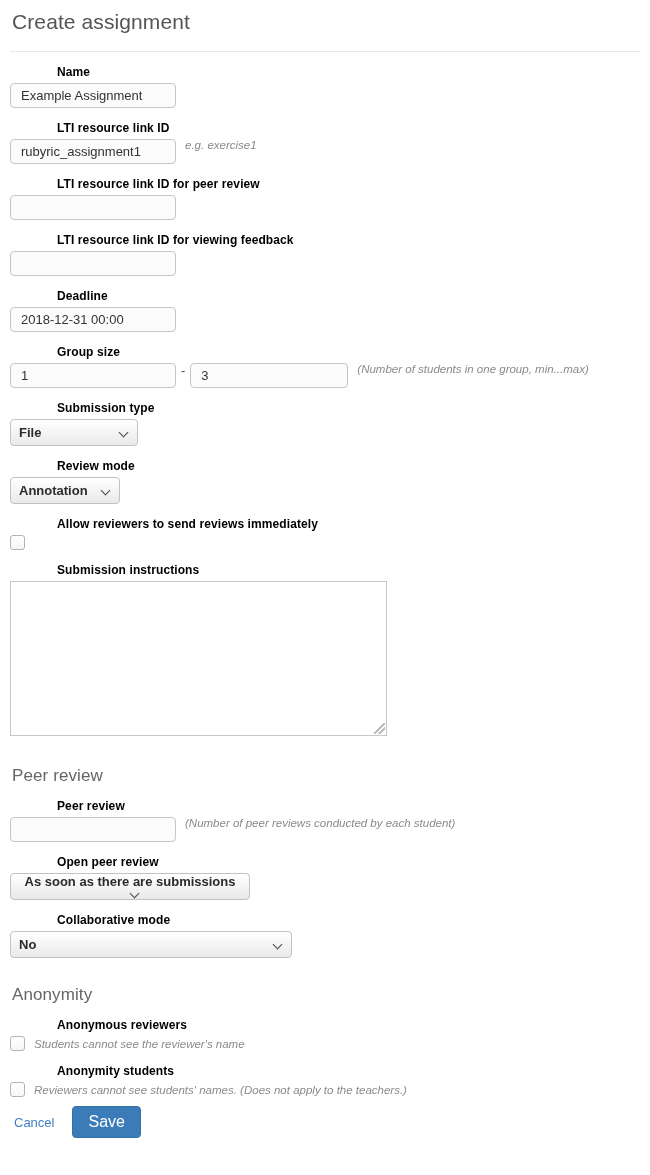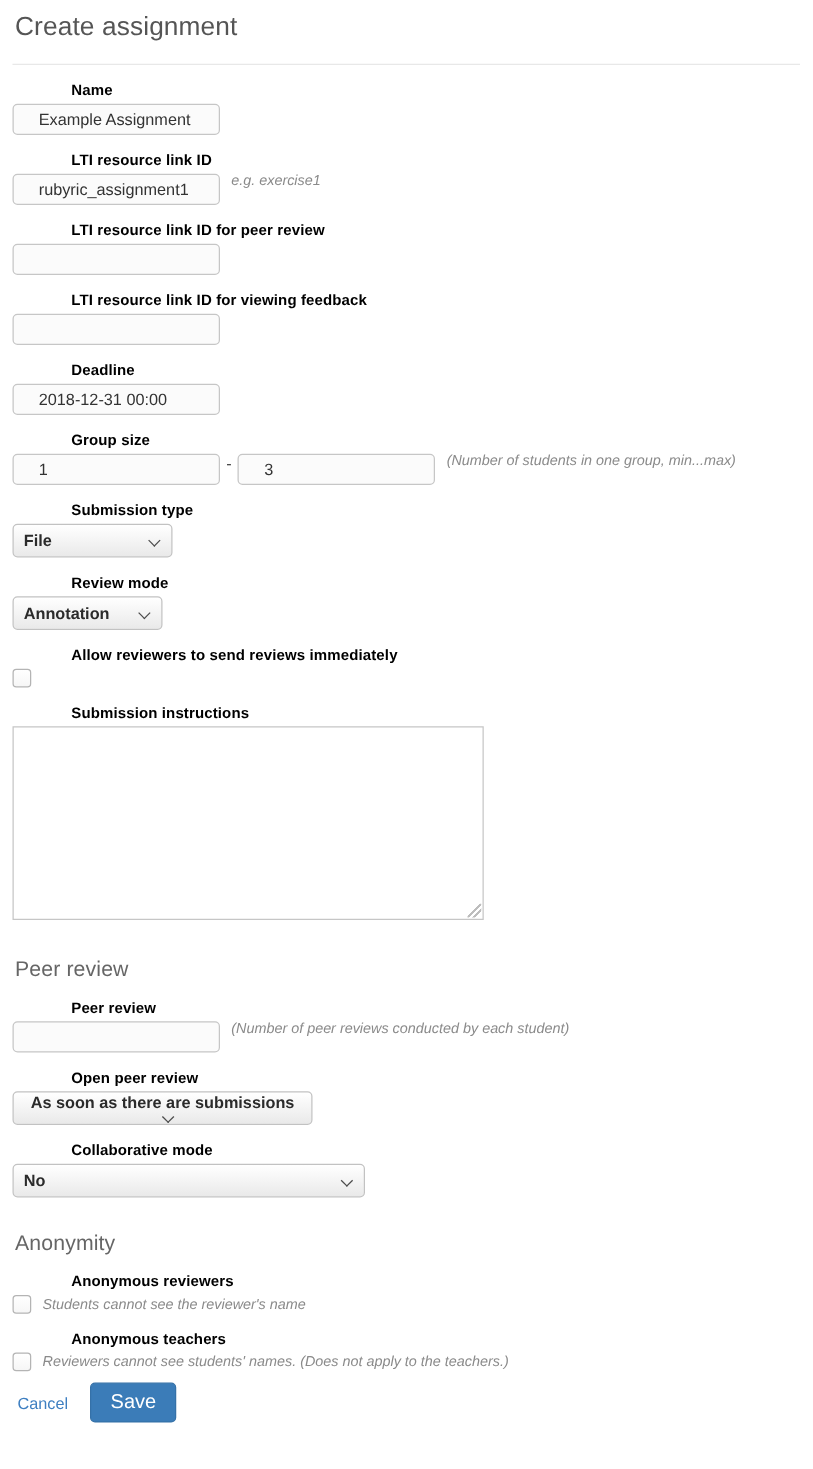--- a/index.html
+++ b/index.html
@@ -47,21 +47,21 @@
   }
   .txt {
     box-sizing: border-box;
     height: 25px;
     border: 1px solid #c6c6c6;
     border-radius: 4px;
     background: #fbfbfb;
     font-family: "Liberation Sans", sans-serif;
     font-size: 13px;
     color: #333333;
-    padding: 2px 20px;
+    padding: 2px 10px;
     outline: none;
   }
   .txt::placeholder { color: #999999; }
   .w-name { width: 166px; }
   .w-link { width: 166px; }
   .w-deadline { width: 166px; }
   .w-group { width: 166px; }
   .w-groupmax { width: 158px; }
   .w-peer { width: 166px; }
 
@@ -111,21 +111,21 @@
     position: absolute;
     left: 1px;
     top: 1px;
     width: 6px;
     height: 6px;
     border-right: 1.6px solid #4a4a4a;
     border-bottom: 1.6px solid #4a4a4a;
     transform: rotate(45deg);
   }
   .sel-submission { width: 128px; }
-  .sel-review { width: 120px; }
+  .sel-review { width: 110px; }
   .sel-openpeer { width: 240px; flex-direction: column; }
   .sel-collab { width: 282px; }
 
   .cb {
     box-sizing: border-box;
     width: 15px;
     height: 15px;
     border: 1px solid #b4b4b4;
     border-radius: 3px;
     background: linear-gradient(to bottom, #ffffff, #f6f6f6);
@@ -311,21 +311,21 @@
 
   <div class="field">
     <label class="field-label">Anonymous reviewers</label>
     <div class="cb-row">
       <span class="cb"></span>
       <span class="cb-note">Students cannot see the reviewer's name</span>
     </div>
   </div>
 
   <div class="field">
-    <label class="field-label">Anonymous teachers</label>
+    <label class="field-label">Anonymity students</label>
     <div class="cb-row">
       <span class="cb"></span>
       <span class="cb-note">Reviewers cannot see students' names. (Does not apply to the teachers.)</span>
     </div>
   </div>
 
   <div class="actions">
     <a class="cancel-link" href="#">Cancel</a>
     <button class="save-btn">Save</button>
   </div>

